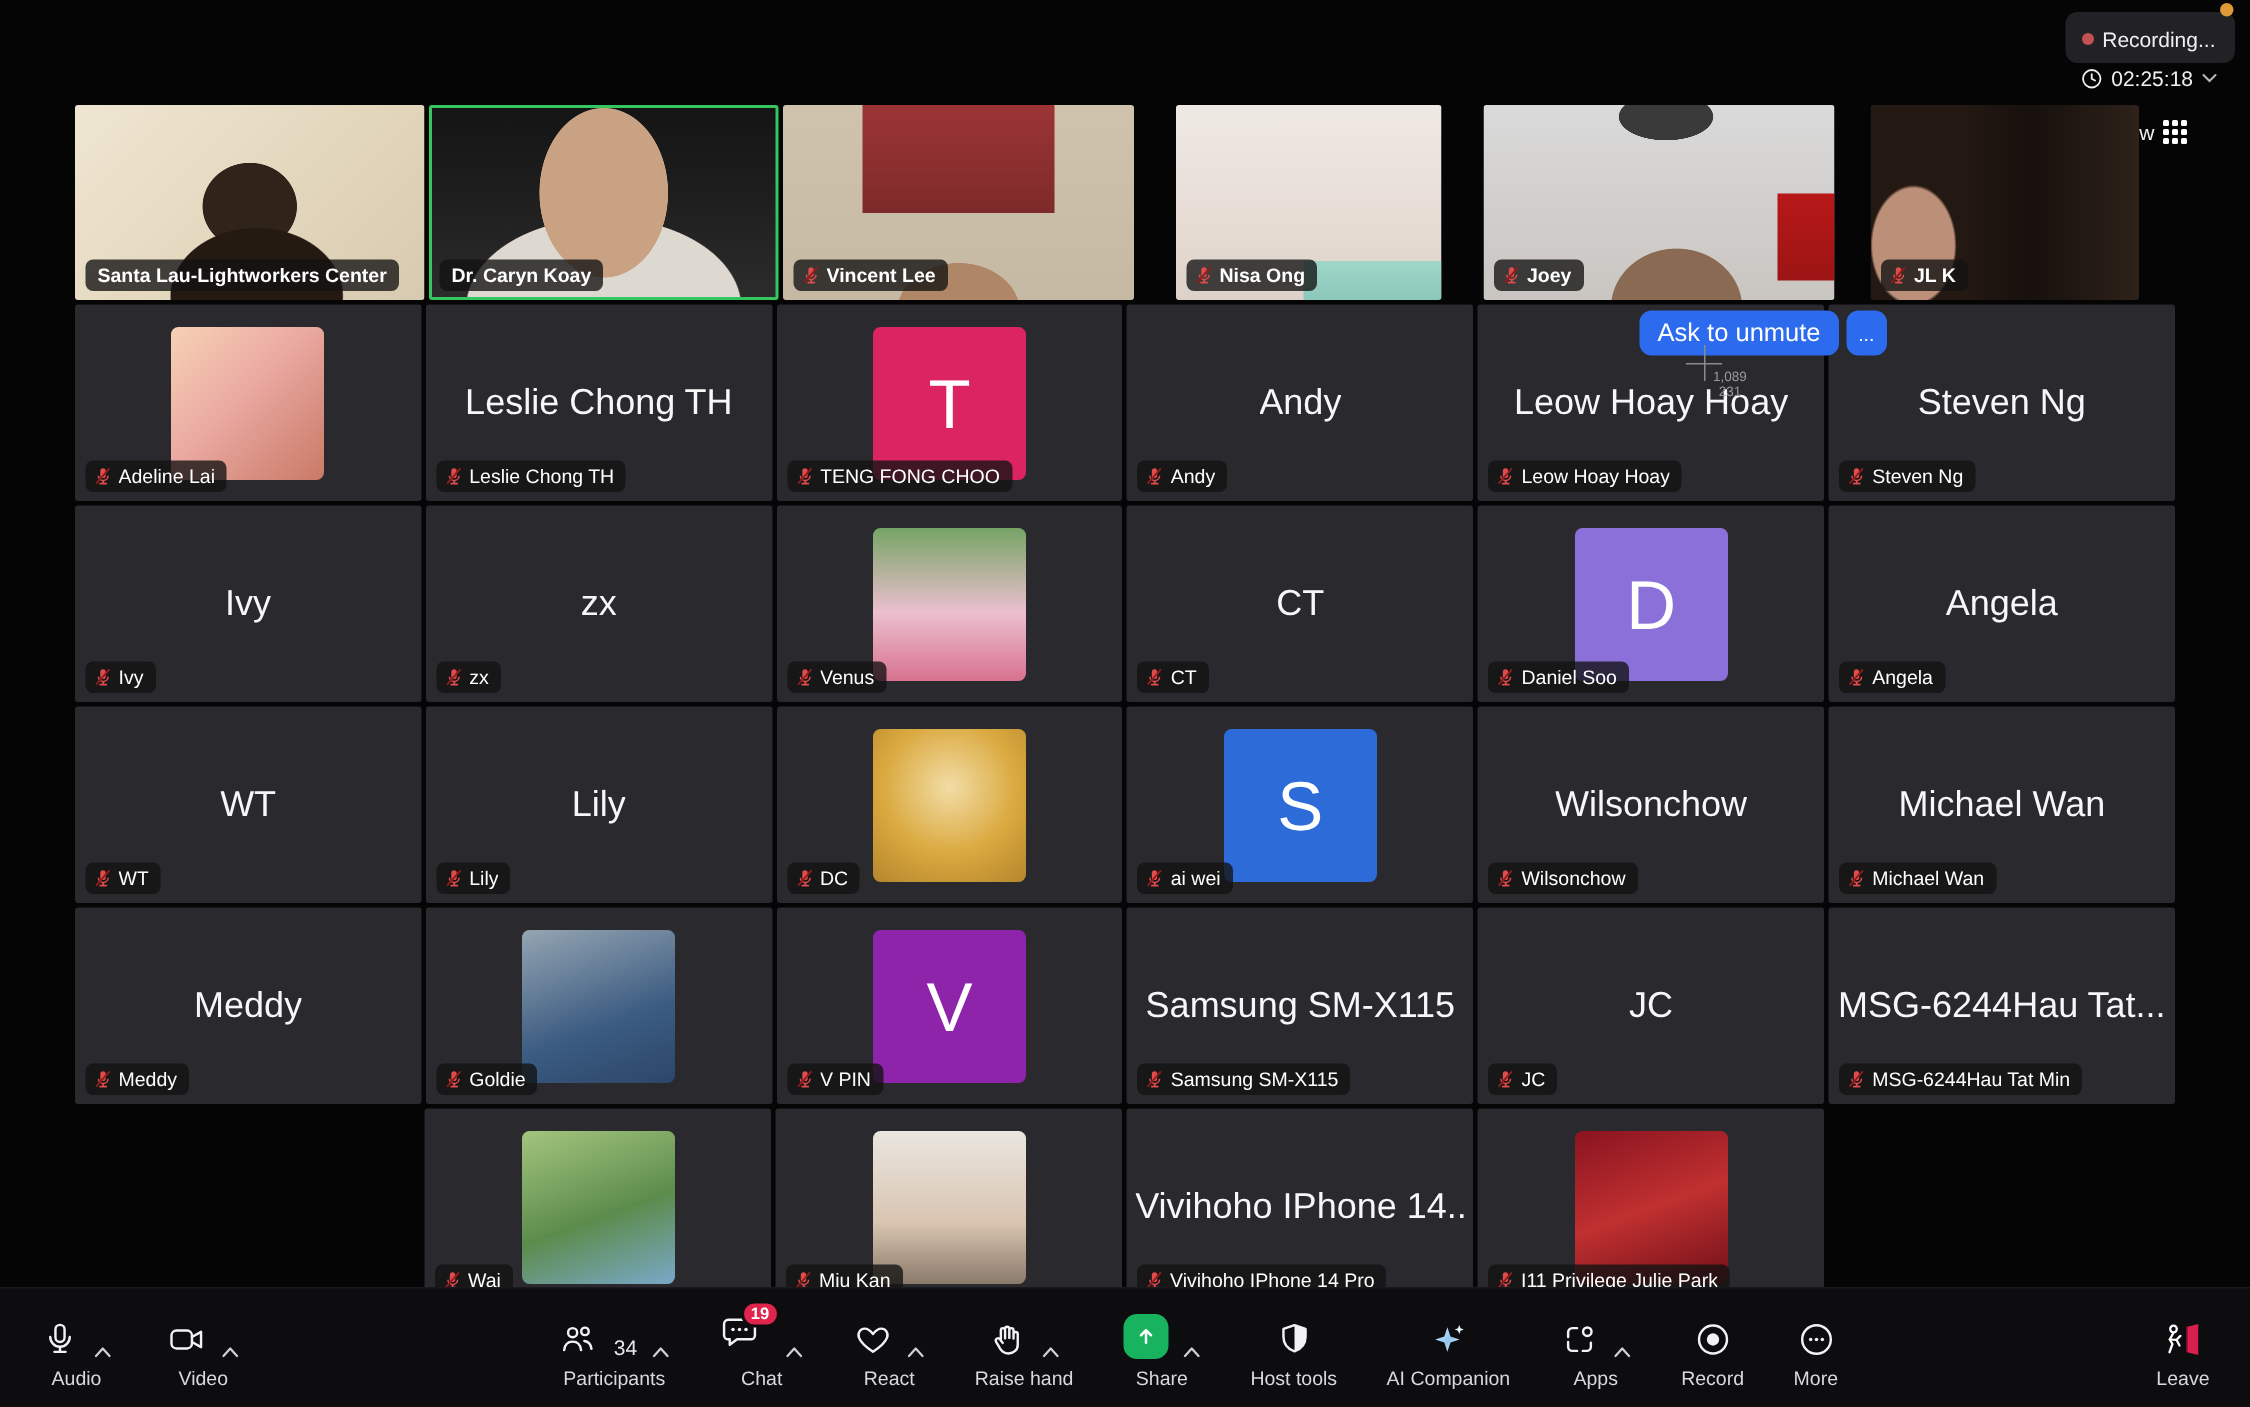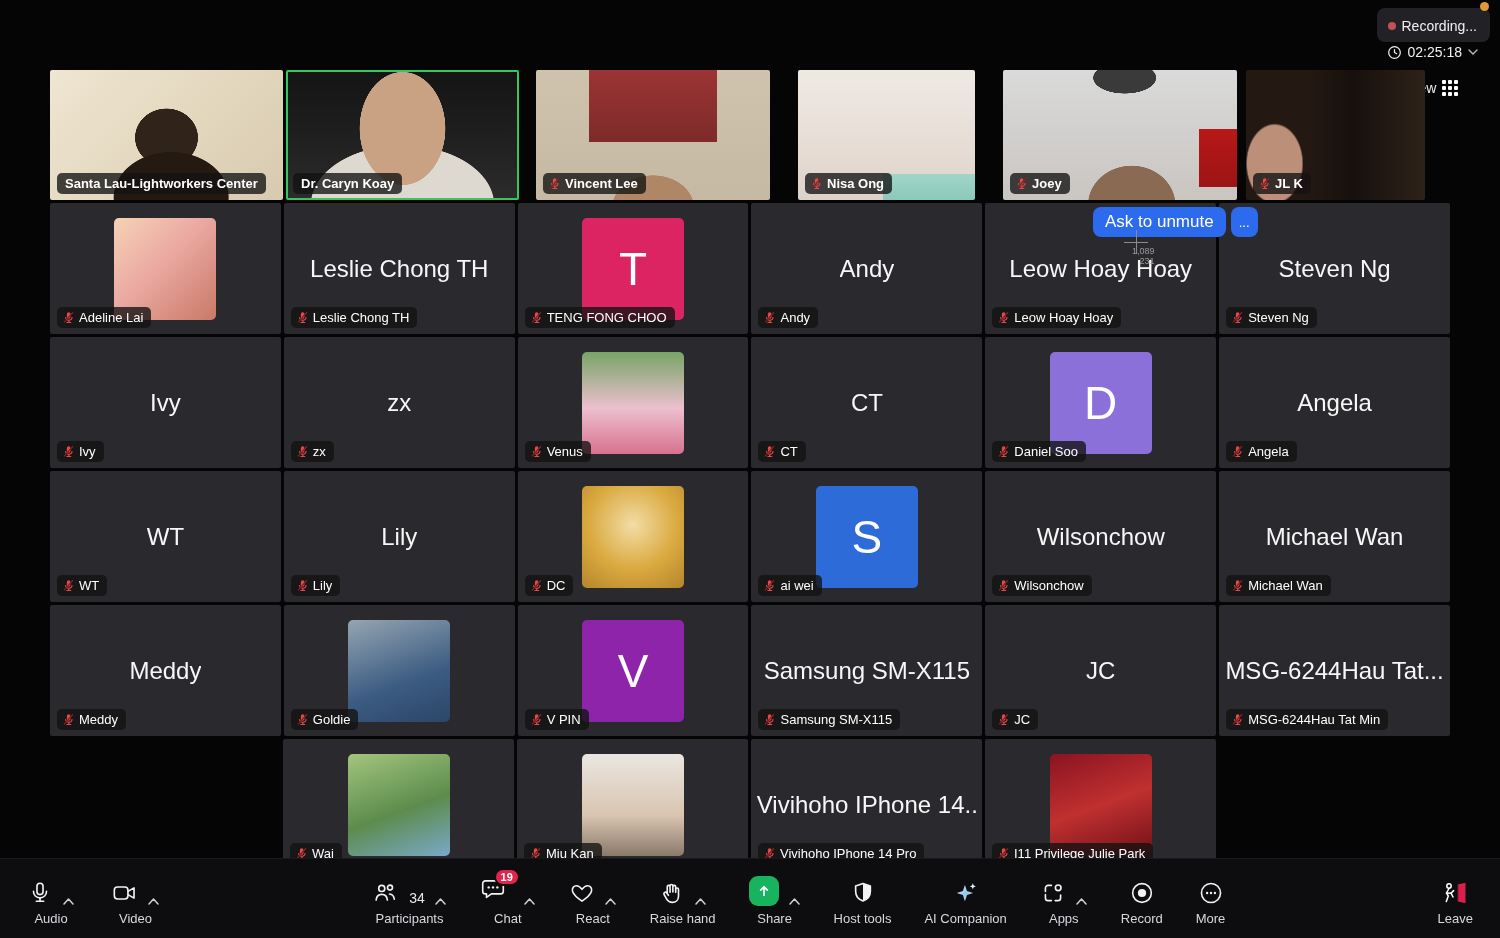--- a/index.html
+++ b/index.html
@@ -83,22 +83,22 @@
 
   
   .unmute-popup { position:absolute; left:1043px; top:137px; display:flex; gap:5px; }
   .unmute-btn { background:#2c6bed; color:#fff; font-size:17px; border:none;
                 border-radius:8px; padding:5px 12px; font-family:inherit; }
   .unmute-more { background:#2c6bed; color:#fff; font-size:13px; border:none;
                  border-radius:8px; width:27px; padding:5px 0; text-align:center; }
   .cursor-overlay { position:absolute; left:1074px; top:160px; width:44px; height:40px; }
   .cursor-overlay .ch-h { position:absolute; left:0; top:12px; width:24px; height:1px; background:#8b8b8b; }
   .cursor-overlay .ch-v { position:absolute; left:12px; top:0; width:1px; height:24px; background:#8b8b8b; }
-  .cursor-coords { position:absolute; left:8px; top:16px; color:#9a9a9a; font-size:9px;
-                   line-height:10px; text-align:right; }
+  .cursor-coords { position:absolute; left:18px; top:16px; color:#9a9a9a; font-size:9px;
+                   line-height:10px; text-align:center; }
 
   
   .toolbar { position:absolute; left:0; bottom:0; width:1500px; height:80px;
              background:#0d0d10; border-top:1px solid #19191d;
              display:flex; align-items:center; }
   .tb-item { display:flex; flex-direction:column; align-items:center;
              padding:0 13px; cursor:default; }
   .tb-icon-row { display:flex; align-items:flex-end; gap:9px; height:34px; }
   .tb-label { margin-top:5px; color:#d8d9dd; font-size:13px; white-space:nowrap; }
   .group-left { display:flex; margin-left:14px; gap:10px; }
@@ -170,21 +170,21 @@
       </div>
     </div>
 
     <div class="video-tile scene-caryn active" style="width: 233px; margin-left: 3px;">
       <div class="name-tag nomic">
 
         <span>Dr. Caryn Koay</span>
       </div>
     </div>
 
-    <div class="video-tile scene-vincent" style="width: 234px; margin-left: 17px;">
+    <div class="video-tile scene-vincent" style="width: 234px; margin-left: 3px;">
       <div class="name-tag">
         <svg class="mic" width="13" height="13" viewBox="0 0 16 16">
           <g fill="#e04b4b">
                 <rect x="6" y="1.5" width="4.4" height="8" rx="2.2"></rect>
                 <path d="M3.8 7.5a4.6 4.6 0 0 0 9.2 0h-1.3a3.3 3.3 0 0 1-6.6 0z"></path>
                 <rect x="7.6" y="11.5" width="1.6" height="2.2"></rect>
                 <rect x="5.2" y="13.4" width="6.4" height="1.3" rx=".6"></rect>
               </g>
           <line x1="2.5" y1="14" x2="13.5" y2="1.5" stroke="#8e1d1d" stroke-width="1.6"></line>
         </svg>
@@ -215,21 +215,21 @@
                 <path d="M3.8 7.5a4.6 4.6 0 0 0 9.2 0h-1.3a3.3 3.3 0 0 1-6.6 0z"></path>
                 <rect x="7.6" y="11.5" width="1.6" height="2.2"></rect>
                 <rect x="5.2" y="13.4" width="6.4" height="1.3" rx=".6"></rect>
               </g>
           <line x1="2.5" y1="14" x2="13.5" y2="1.5" stroke="#8e1d1d" stroke-width="1.6"></line>
         </svg>
         <span>Joey</span>
       </div>
     </div>
 
-    <div class="video-tile scene-jlk" style="width: 179px; margin-left: 9px;">
+    <div class="video-tile scene-jlk" style="width: 179px; margin-left: 24px;">
       <div class="name-tag">
         <svg class="mic" width="13" height="13" viewBox="0 0 16 16">
           <g fill="#e04b4b">
                 <rect x="6" y="1.5" width="4.4" height="8" rx="2.2"></rect>
                 <path d="M3.8 7.5a4.6 4.6 0 0 0 9.2 0h-1.3a3.3 3.3 0 0 1-6.6 0z"></path>
                 <rect x="7.6" y="11.5" width="1.6" height="2.2"></rect>
                 <rect x="5.2" y="13.4" width="6.4" height="1.3" rx=".6"></rect>
               </g>
           <line x1="2.5" y1="14" x2="13.5" y2="1.5" stroke="#8e1d1d" stroke-width="1.6"></line>
         </svg>

